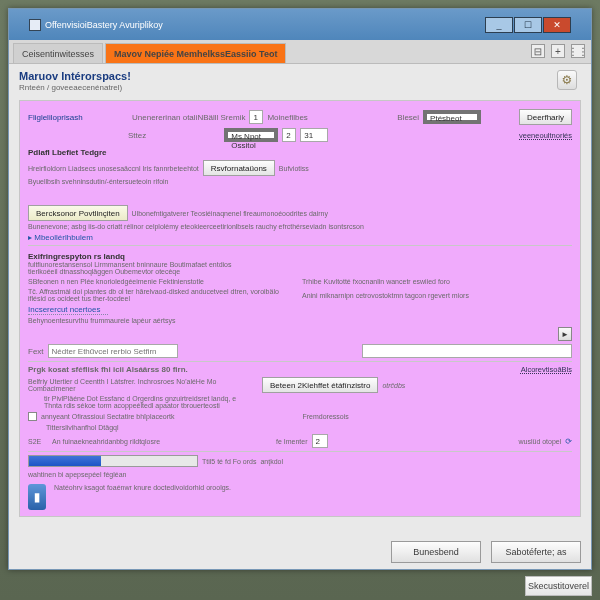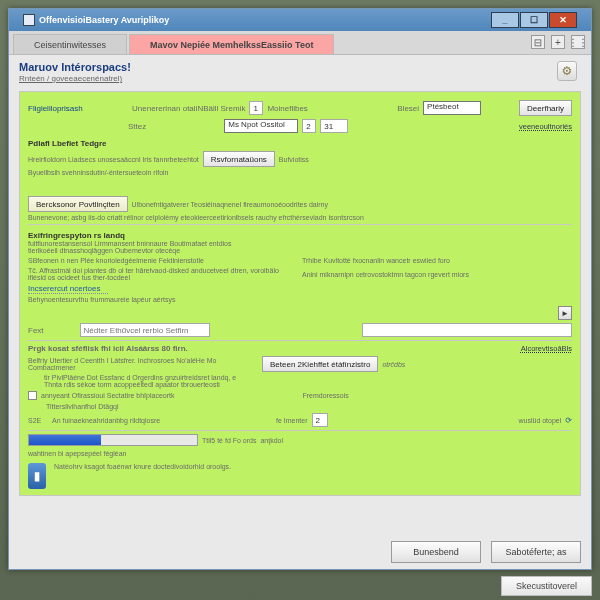--- a/index.html
+++ b/index.html
@@ -1,54 +1,54 @@
 <!DOCTYPE html>
 <html><head>
 <meta charset="utf-8">
 <style>
   * { box-sizing: border-box; margin: 0; padding: 0; font-family: "Segoe UI", Tahoma, sans-serif; }
   body { width: 600px; height: 600px; background: linear-gradient(#6d7a62,#5a6651); overflow: hidden; position: relative; }
   .window { position: absolute; left: 8px; top: 8px; right: 8px; bottom: 30px; background: #e9e9e9; border: 1px solid #7897b5; box-shadow: 0 0 6px rgba(0,0,0,.4); display: flex; flex-direction: column; }
-  .titlebar { height: 22px; background: linear-gradient(#6a9ac9,#4f86bb); display: flex; align-items: center; color: #fff; font-size: 9px; padding: 0 14px; font-weight: bold; }
+  .titlebar { height: 31px; background: linear-gradient(#6a9ac9,#4f86bb); display: flex; align-items: center; color: #fff; font-size: 9px; padding: 0 20px; }
   .titlebar .icon { width: 12px; height: 12px; background:#e6ecf6; border:1px solid #345; margin-right:4px; }
   .winbtns { margin-left: auto; display:flex; }
   .winbtn { width: 28px; height: 16px; border:1px solid #2c3e50; margin-left:1px; display:flex; align-items:center; justify-content:center; font-size:9px;}
   .min { background:#a8c8e6; color:#234;}
   .max { background:#a8c8e6; color:#234;}
   .close { background:#c94a2d; color:#fff;}
   .tabsrow { height: 24px; background:#d8d8d8; border-bottom:1px solid #bbb; display:flex; align-items:flex-end; padding:0 4px; position:relative;}
-  .tab { height:20px; padding:0 20px; font-size:9px; color:#444; display:flex; align-items:center; border:1px solid #bbb; border-bottom:none; background:#e0e0e0; margin-right:2px; cursor:default;}
+  .tab { height:20px; padding:0 8px; font-size:9px; color:#444; display:flex; align-items:center; border:1px solid #bbb; border-bottom:none; background:#e0e0e0; margin-right:2px; cursor:default;}
   .tab.inactive { background:#d0d0d0;}
-  .tab.active { background:#fca5a5; font-weight:600;}
+  .tab.active { background:#f97316; font-weight:600;}
   .tabsrow .tabtools { position:absolute; right:6px; top:4px; display:flex; gap:6px;}
   .tabtool { width:14px; height:14px; border:1px solid #999; background:#eee; font-size:10px; display:flex; align-items:center; justify-content:center; color:#555; cursor:default;}
   .content { flex:1; overflow:hidden; padding:6px 10px 6px 10px; font-size:8px; color:#3a3a3a; position:relative;}
   h1 { font-size:11px; color:#1a3c80; font-weight:600;}
-  .subh { font-size:8px; color:#666; margin-top:1px;text-decoration:underline;}
+  .subh { font-size:8px; color:#666; margin-top:1px;}
   .topicons { position:absolute; right:14px; top:6px;}
   .gear { width:20px; height:20px; border:1px solid #b7b7b7; border-radius:3px; background:linear-gradient(#fafafa,#ddd); display:flex; align-items:center; justify-content:center; color:#8a7a4c; font-size:12px;}
-  .panel { border:1px solid #c6c6c6; background:#bef264; margin-top:8px; padding:5px 8px 6px 8px; }
+  .panel { border:1px solid #c6c6c6; background:#f0abfc; margin-top:8px; padding:5px 8px 6px 8px; }
   .row { display:flex; align-items:center; gap:4px; margin-top:3px;}
   .blue { color:#153f8f; }
   .smallblue { color:#2156a6; font-size:8px;}
   .input { height:14px; background:#fff; border:1px solid #a8a8a8; font-size:8px; padding:0 3px; color:#333;}
-  .select { height:14px; background:#fff; border:1px solid #737373; font-size:8px; padding:0 3px; color:#333; position:relative;}
+  .select { height:14px; background:#fff; border:4px solid #737373; font-size:8px; padding:0 3px; color:#333; position:relative;}
   .btn { height:16px; background:linear-gradient(#fdfdfd,#e4e4e4); border:1px solid #a0a0a0; font-size:8px; padding:0 7px; color:#222; cursor:default; display:flex; align-items:center;}
   .linkish { border-bottom:1px dotted #88a; cursor:default;}
   .sectionhdr { font-size:8px; color:#333; font-weight:600; margin-top:6px;}
   .dim { color:#6a6a6a;}
   .small { font-size:7px;}
   .mediabtn { width:14px; height:14px; border:1px solid #888; background:linear-gradient(#fafafa,#ddd); font-size:8px; display:flex; align-items:center; justify-content:center;}
   .progresswrap { width:170px; height:12px; border:1px solid #9a9a9a; background:#e8e8e8; position:relative;}
   .progressfill { position:absolute; left:0; top:0; bottom:0; width:43%; background:linear-gradient(#3f74d8,#1e55c6);}
   .footer { position:absolute; left:10px; right:10px; bottom:6px; display:flex; align-items:center; justify-content:flex-end; gap:10px;}
   .bigbtn { width:90px; height:22px; background:linear-gradient(#fdfdfd,#e1e1e1); border:1px solid #9a9a9a; font-size:9px; display:flex; align-items:center; justify-content:center; cursor:default;}
   .banner { display:flex; gap:8px; align-items:flex-start; margin-top:6px;}
   .banner .bicon { width:18px; height:26px; background:linear-gradient(#5e96d9,#2a62a9); border-radius:3px; display:flex; align-items:center; justify-content:center; color:#fff; font-size:12px;}
-  .statusbar { position:absolute; right:8px; bottom:4px; height:20px; background:linear-gradient(#fafafa,#e6e6e6); border:1px solid #bcbcbc; padding:0 14px; display:flex; align-items:center; font-size:9px; color:#444;}
+  .statusbar { position:absolute; right:8px; bottom:4px; height:20px; background:linear-gradient(#fafafa,#e6e6e6); border:1px solid #bcbcbc; padding:0 2px; display:flex; align-items:center; font-size:9px; color:#444;}
   .hr { height:1px; background:#c8c8c8; margin:3px 0;}
   .actionr { color:#335; text-decoration:underline dotted; font-size:7.5px;}
   .flexgap { flex:1; }
   .checkbox { width:9px; height:9px; border:1px solid #888; background:#fff; }
 </style>
 </head>
 <body>
 
 <div class="window">
 
@@ -87,40 +87,41 @@
         <span class="dim">Moinefilbes</span>
         <span class="flexgap"></span>
         <span class="dim">Blesei</span>
         <div class="select" style="width:58px">Ptésbeot</div>
         <span style="width:30px"></span>
         <div class="btn">Deerfhariy</div>
       </div>
       <div class="row" style="margin-left:100px">
         <span class="dim">Sttez</span>
         <span style="width:70px"></span>
-        <div class="select" style="width:74px">Ms Npot Ossitol</div>
+        <div class="select" style="width:54px">Ms Npot Ossitol</div>
         <input class="input" style="width: 14px;" value="2">
         <input class="input" style="width: 28px;" value="31">
         <span class="flexgap"></span>
         <span class="actionr">veeneoultnoriés</span>
       </div>
 
       <div class="sectionhdr">Pdlafl Lbefiet Tedgre</div>
       <div class="row">
         <span class="dim small">Hreirfioldorn Liadsecs unosesaäccnl Iris fannrbeteehtot</span>
         <div class="btn">Rsvfornataüons</div>
         <span class="dim small">Bufviotiss</span>
       </div>
       <div class="dim small" style="margin-top:2px">Byuellbsih svehninsdutin/-éntersueteoin rifoin</div>
 
       <div class="row" style="margin-top:20px">
         <div class="btn" style="background:linear-gradient(#fafae8,#ecebc9)">Bercksonor Povtlinçiten</div>
         <span class="dim small">Ulbonefntigatverer Teosiéinaqnenel flreaumonoéoodrites dairny</span>
       </div>
       <div class="dim small" style="margin-top:2px">Bunenevone; asbg iis-do criatt rélinor celplolèmy eteokieerceetirionlbsels rauchy efrcthérseviadn isontsrcson</div>
+      <div class="smallblue" style="margin-top:3px">▸ Mbeollérlhbulem</div>
 
       <div class="hr"></div>
 
       <div class="sectionhdr">Exifringrespyton rs landq</div>
       <div class="dim small">fultfiunorestansensol Lirmmansent bninnaure Boutimafaet entdios</div>
       <div class="dim small">tierlkoéeil dtnasshoqläggen   Oubemevtor otecèqe</div>
       <div class="row">
         <span class="dim small" style="width:270px">SBfeonen n nen Plée knorioledgéeimenie Fektinienstotle</span>
         <span class="dim small">Trhibe Kuvltotté  fxocnanlin wancetr eswiied foro</span>
       </div>
@@ -130,21 +131,21 @@
       </div>
       <div class="smallblue linkish" style="margin-top:3px;width:80px">Incserercut ncertoes</div>
       <div class="dim small" style="margin-top:2px">Behynoentesurvthu frummaureie lapèur aértsys</div>
 
       <div class="row" style="margin-top:3px">
         <span class="flexgap"></span>
         <div class="mediabtn">►</div>
       </div>
       <div class="row">
         <span class="dim">Fext</span>
-        <input class="input" style="width: 130px; margin-left: 32px;" placeholder="Nédter Ethűvcel rerbio Setfirn">
+        <input class="input" style="width: 130px;" placeholder="Nédter Ethűvcel rerbio Setfirn">
         <span class="flexgap"></span>
         <input class="input" style="width: 210px;">
       </div>
 
       <div class="hr"></div>
       <div class="row">
         <span class="dim" style="font-weight:600">Prgk kosat  sféflisk fhi icii Alsáârss 80 firn.</span>
         <span class="flexgap"></span>
         <span class="actionr">AlcorevtisoāBls</span>
       </div>

